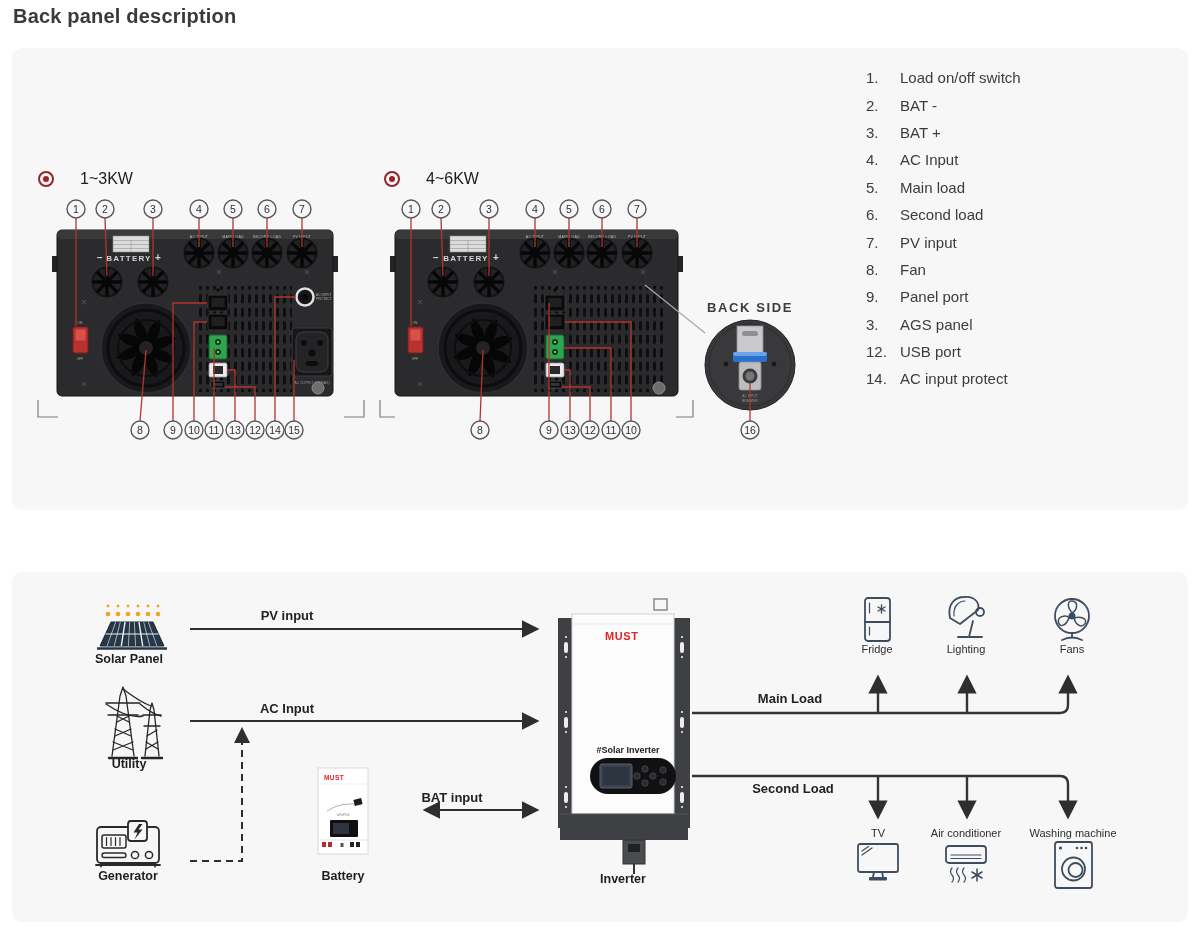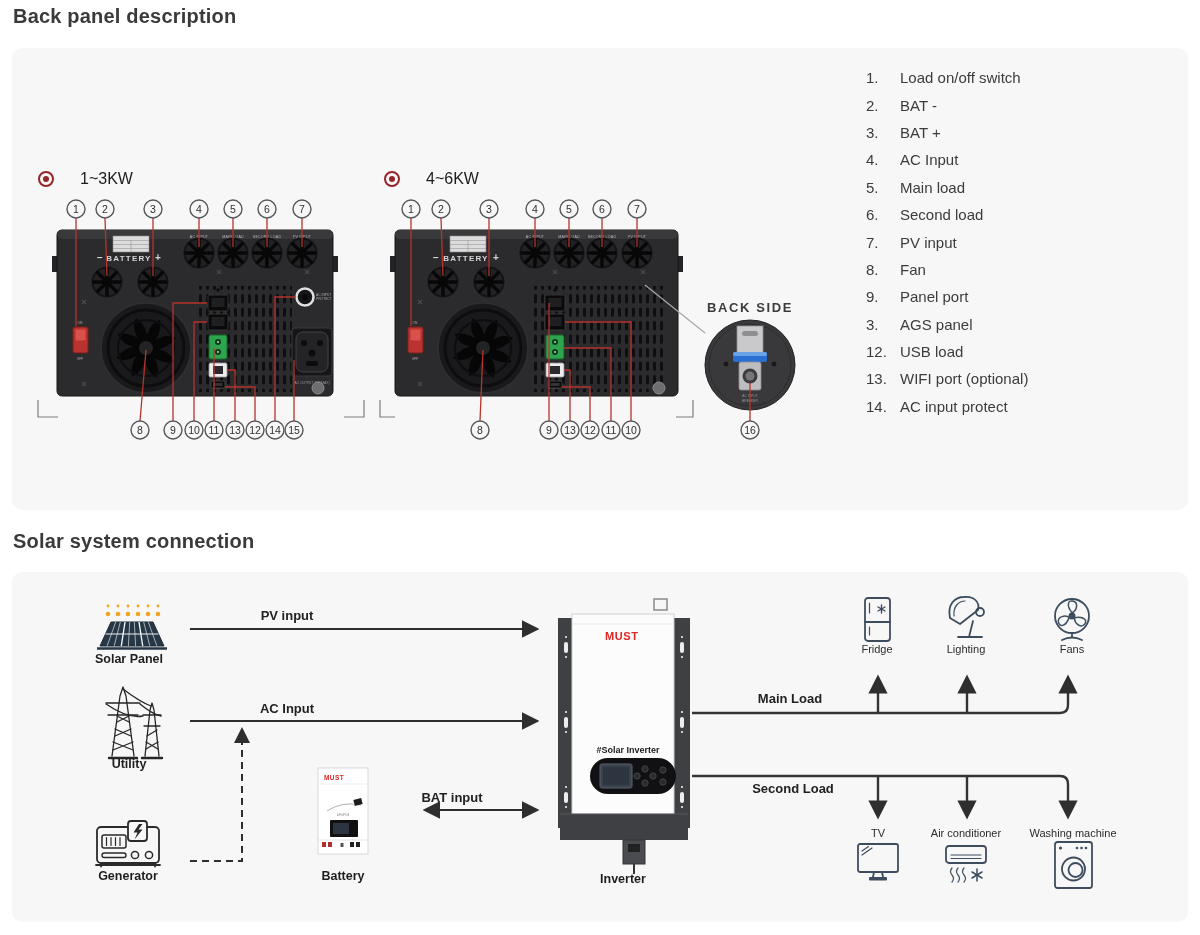--- a/index.html
+++ b/index.html
@@ -494,34 +494,29 @@
       <li>
           <span class="num">9.</span>
           <span>Panel port</span>
         </li>
       <li>
           <span class="num">3.</span>
           <span>AGS panel</span>
         </li>
       <li>
           <span class="num">12.</span>
-          <span>USB load</span>
-        </li>
-      <li>
-          <span class="num">13.</span>
-          <span>WIFI port (optional)</span>
+          <span>USB port</span>
         </li>
       <li>
           <span class="num">14.</span>
           <span>AC input protect</span>
         </li>
     </ol>
   </section>
 
-  <h2 class="sec-title" id="t2">Solar system connection</h2>
 
   <section class="gray" id="sec2">
     <svg id="solar" width="1176" height="350" viewBox="0 0 1176 350">
 
       <g>
         <g fill="#f0a41f">
           <circle cx="96" cy="34" r="1.4"></circle>
             <circle cx="106" cy="34" r="1.4"></circle>
             <circle cx="116" cy="34" r="1.4"></circle>
             <circle cx="126" cy="34" r="1.4"></circle>

